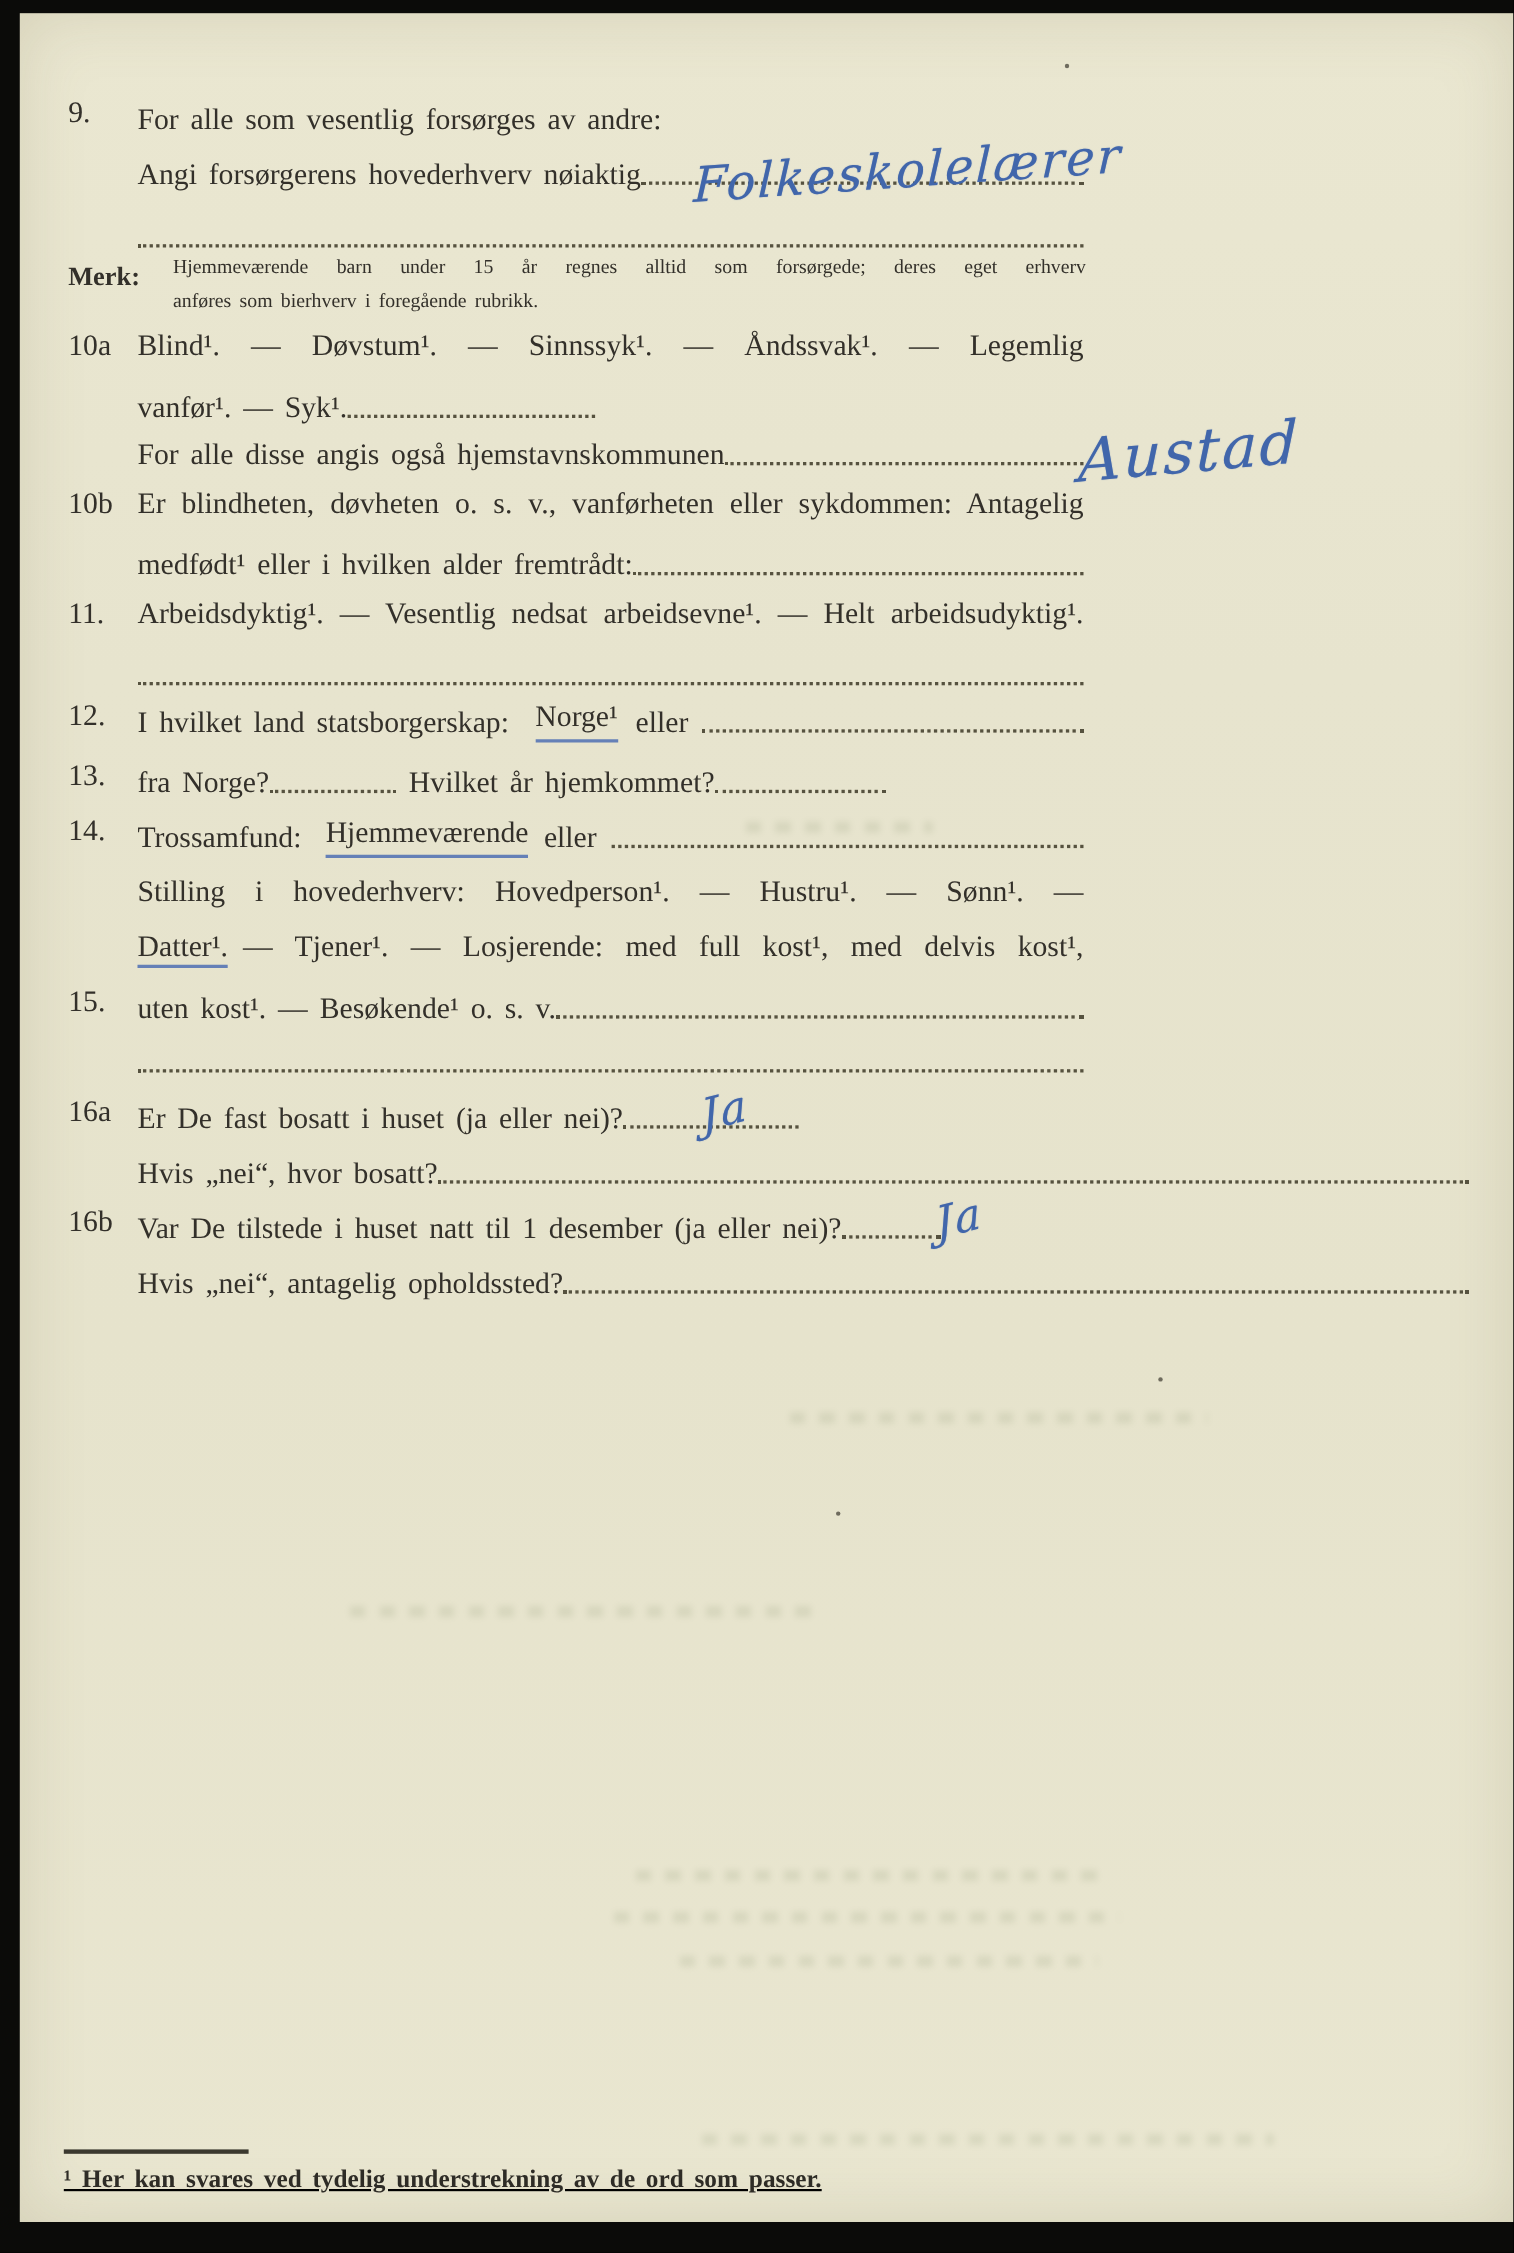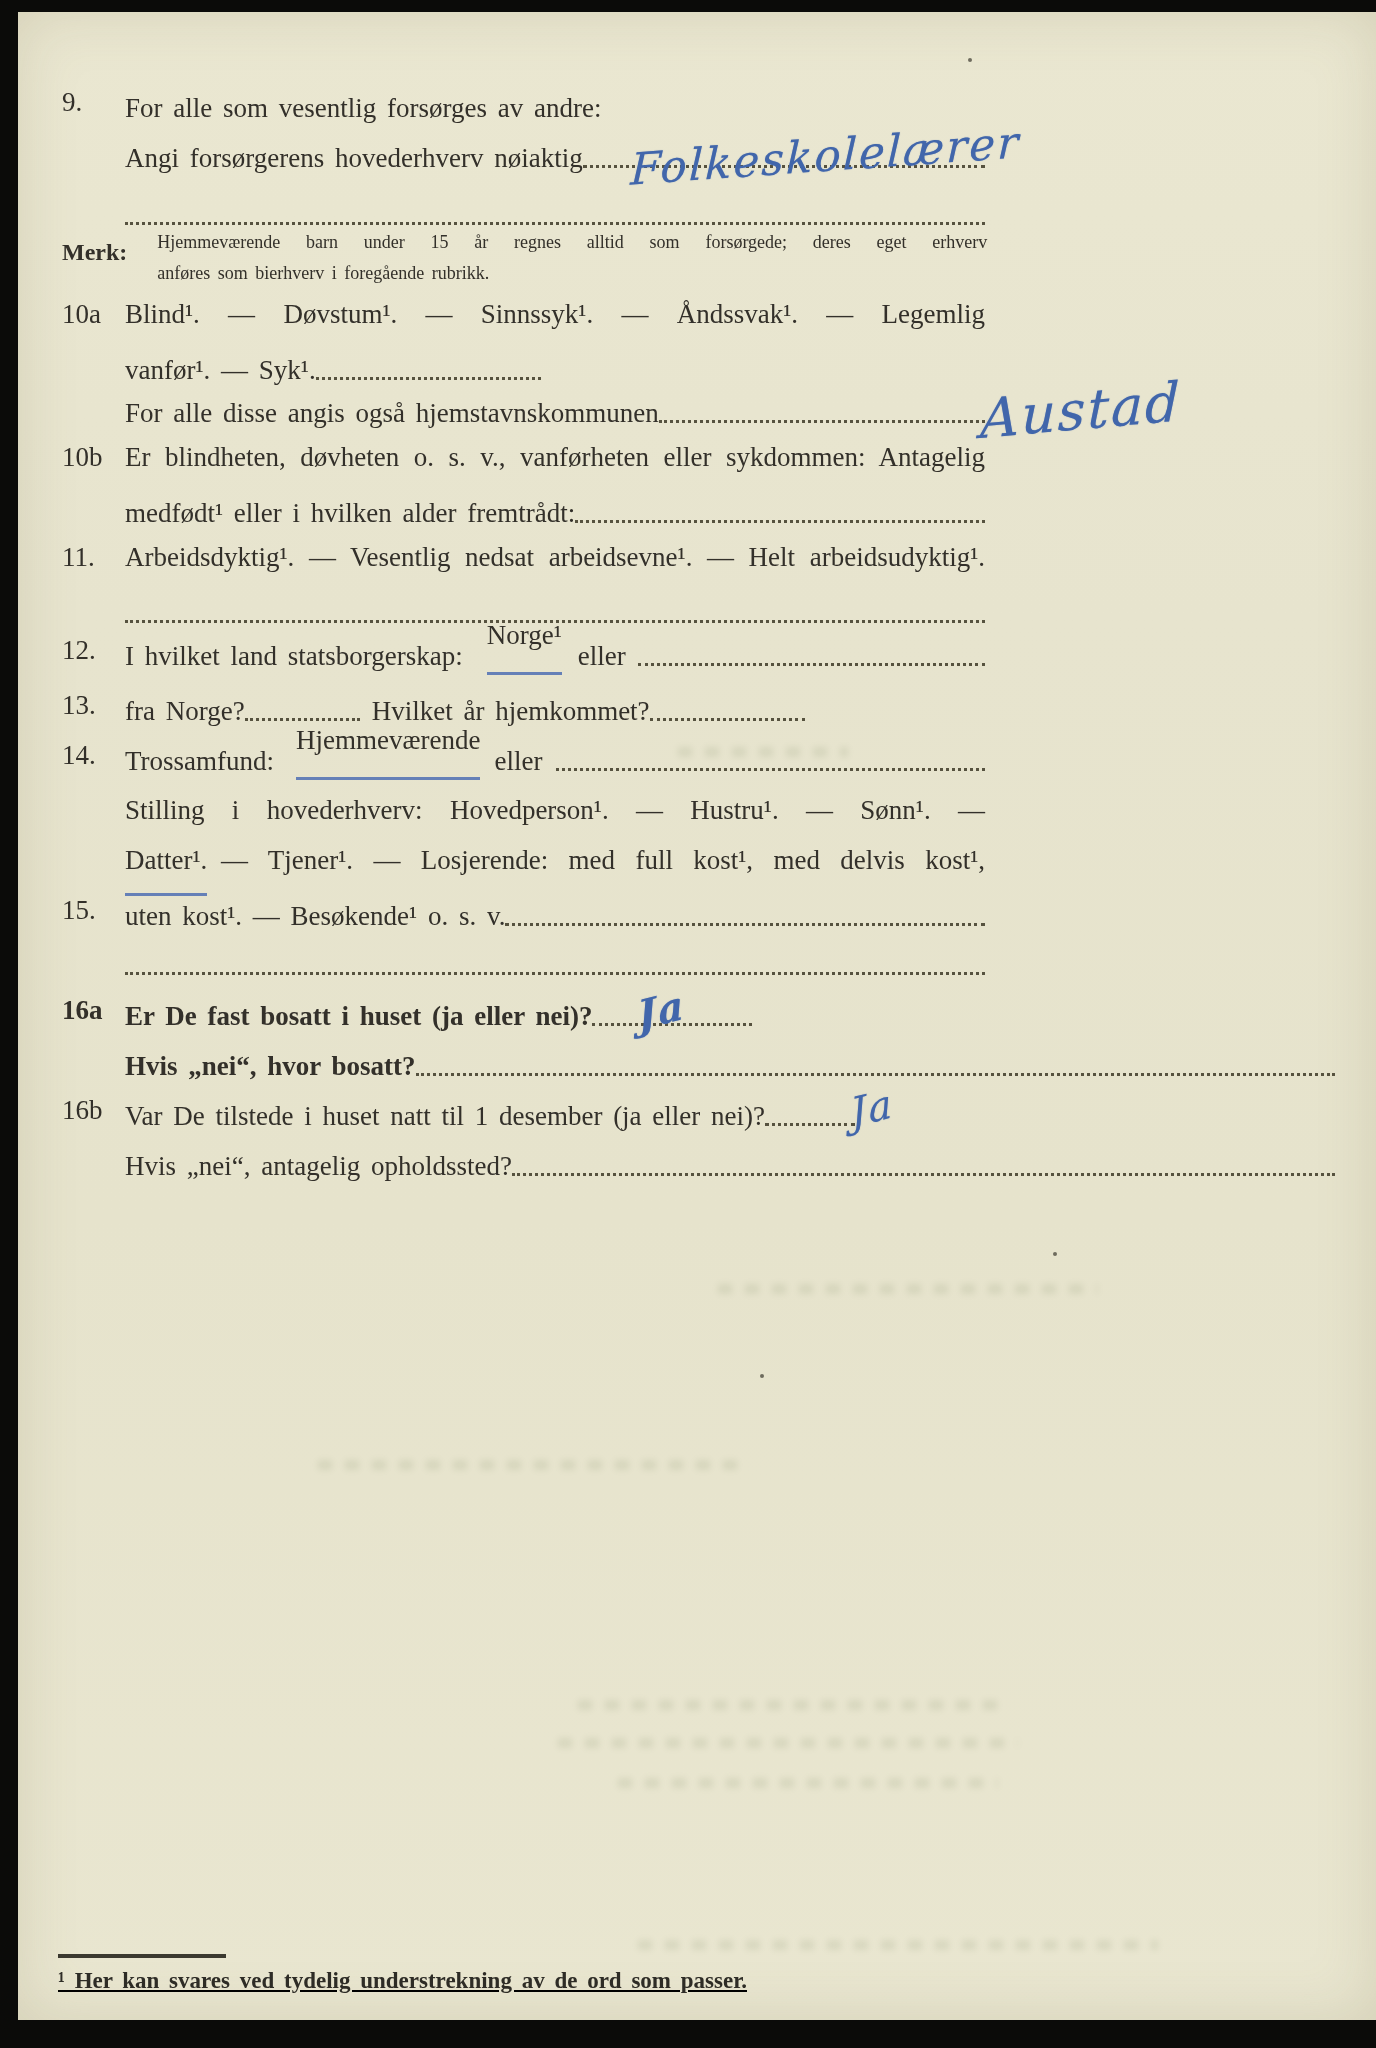--- a/index.html
+++ b/index.html
@@ -27,30 +27,30 @@
   .rulerow{height:24px;}
   .rulerow .qnum{height:24px;line-height:24px;}
   .rulerow .qbody{display:flex;height:24px;align-items:flex-end;}
   .rulerow .leader{margin-bottom:2px;}
   .merkline{height:31px;}
   .merkline .pt{font-size:18px;line-height:31px;word-spacing:3px;}
   .merkbody{padding-left:30px;box-sizing:border-box;width:860px;}
   .merk-just{display:block;text-align:justify;text-align-last:justify;height:31px;}
   .merk-just .pt{white-space:normal;}
   .mnum{font-weight:bold;font-size:24px;}
-  .bluemark{border-bottom:3px solid rgba(77,110,179,.85);padding-bottom:18px;margin-top:12px;}
+  .bluemark{border-bottom:3px solid rgba(77,110,179,.85);padding-bottom:2px;margin-top:12px;}
   .hw{position:absolute;font-family:"DejaVu Serif", serif;font-style:italic;
       color:#4166ab;white-space:nowrap;letter-spacing:2px;
       text-shadow:0 0 1px rgba(65,102,171,.55);pointer-events:none;}
   .hw-occupation{left:505px;bottom:-4px;font-size:44px;transform:rotate(-4deg) skewX(-6deg);}
   .hw-austad{left:855px;bottom:-10px;font-size:54px;transform:rotate(-5deg) skewX(-6deg);}
   .hw-ja-a{left:512px;bottom:2px;font-size:40px;transform:rotate(-14deg) skewX(-8deg);}
   .hw-ja-b{left:725px;bottom:4px;font-size:40px;transform:rotate(-14deg) skewX(-8deg);}
   .mt26{margin-top:26px;}.mtm7{margin-top:-7px;}.mt19{margin-top:19px;}
-  .mt5{margin-top:5px;align-items:flex-end;}.mt18{margin-top:18px;}.mt8{margin-top:8px;font-weight:bold;}
+  .mt5{margin-top:5px;align-items:flex-end;}.mt18{margin-top:18px;}.mt8{margin-top:8px;}
   .footer{position:absolute;left:40px;top:1942px;text-decoration:underline;}
   .footrule{width:168px;height:4px;background:#3b392f;margin-bottom:10px;
             box-shadow:0 -7px 3px -2px rgba(59,57,47,.45);}
   .foottext{font-size:23px;font-weight:bold;color:#2e2c26;word-spacing:4px;}
   .ghost{position:absolute;height:10px;filter:blur(3px);opacity:.16;
          background:repeating-linear-gradient(90deg,rgba(110,125,85,.8) 0 14px,transparent 14px 27px);}
   .speck{position:absolute;width:4px;height:4px;border-radius:50%;background:#3a382e;opacity:.7;}
 </style>
 </head>
 <body>

